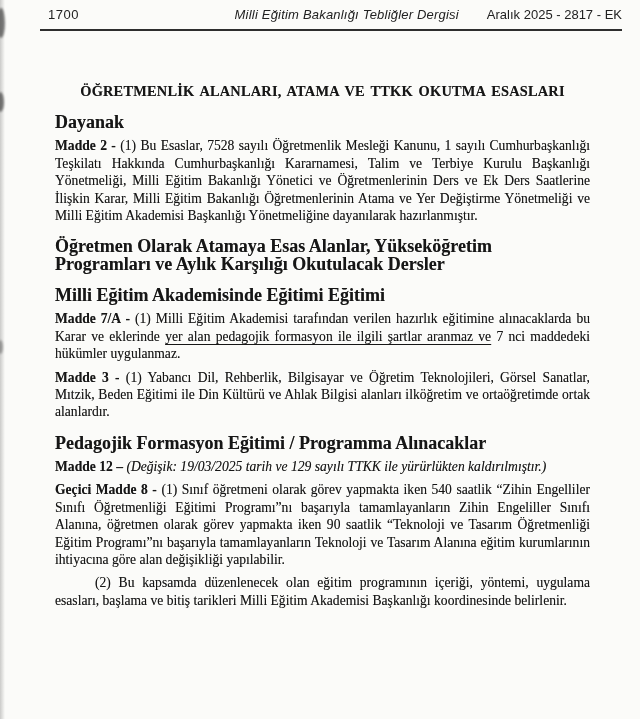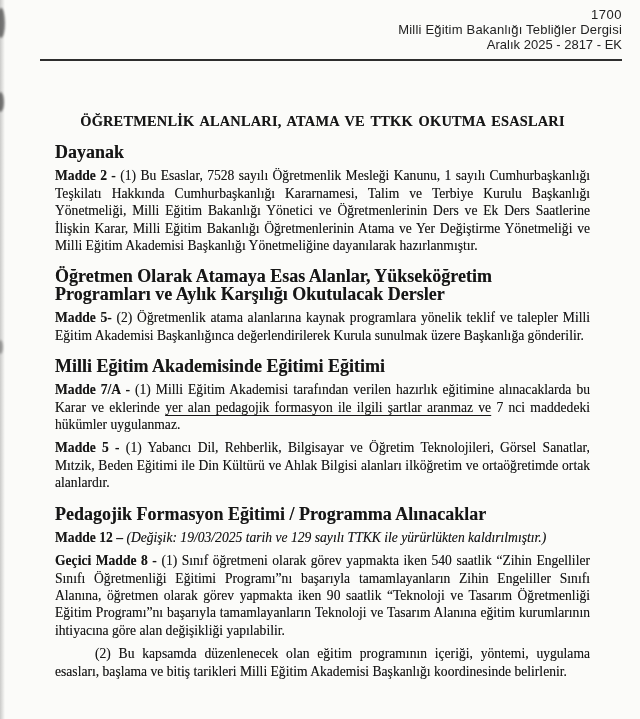--- a/index.html
+++ b/index.html
@@ -33,24 +33,23 @@
 
   .doc-header {
     display: flex;
     align-items: flex-end;
     margin: 7px 18px 0 40px;
     padding-bottom: 7px;
     border-bottom: 2px solid #2e2e2e;
     font-family: "Liberation Sans", sans-serif;
     font-size: 13px;
     color: #222;
-    flex-direction: column;
   }
   .doc-header .h-left   { flex: 1; padding-left: 8px; letter-spacing: .5px; }
-  .doc-header .h-center { flex: 2.4; text-align: left; letter-spacing: .2px; }
+  .doc-header .h-center { flex: 2.4; text-align: right; letter-spacing: .2px; font-style: italic; }
   .doc-header .h-right  { flex: 1.35; text-align: right; white-space: nowrap; }
 
   .doc-body {
     margin: 0 50px 0 55px;
     font-family: "Liberation Serif", serif;
     font-size: 13.6px;
     line-height: 17.4px;
     color: #161616;
     text-shadow: 0 0 0.4px rgba(20,20,20,0.45);
   }
@@ -98,28 +97,27 @@
 <div class="doc-body">
 
   <div class="doc-title">ÖĞRETMENLİK ALANLARI, ATAMA VE TTKK OKUTMA ESASLARI</div>
 
   <div class="sec-heading">Dayanak</div>
 
   <p class="para"><span class="lead">Madde 2 - </span><span>(1) Bu Esaslar, 7528 sayılı Öğretmenlik Mesleği Kanunu, 1 sayılı Cumhurbaşkanlığı Teşkilatı Hakkında Cumhurbaşkanlığı Kararnamesi, Talim ve Terbiye Kurulu Başkanlığı Yönetmeliği, Milli Eğitim Bakanlığı Yönetici ve Öğretmenlerinin Ders ve Ek Ders Saatlerine İlişkin Karar, Milli Eğitim Bakanlığı Öğretmenlerinin Atama ve Yer Değiştirme Yönetmeliği ve Milli Eğitim Akademisi Başkanlığı Yönetmeliğine dayanılarak hazırlanmıştır.</span></p>
 
   <div class="sec-heading">Öğretmen Olarak Atamaya Esas Alanlar, Yükseköğretim Programları ve Aylık Karşılığı Okutulacak Dersler</div>
 
-  <p class="para"><span class="lead">Madde 5- </span><span>(2) Öğretmenlik atama alanlarına kaynak programlara yönelik teklif ve talepler Milli Eğitim Akademisi Başkanlığınca değerlendirilerek Kurula sunulmak üzere Başkanlığa gönderilir.</span></p>
 
   <div class="sec-heading">Milli Eğitim Akademisinde Eğitimi Eğitimi</div>
 
   <p class="para"><span class="lead">Madde 7/A - </span><span>(1) Milli Eğitim Akademisi tarafından verilen hazırlık eğitimine alınacaklarda bu Karar ve eklerinde </span><span class="undl">yer alan pedagojik formasyon ile ilgili şartlar aranmaz ve</span><span> 7 nci maddedeki hükümler uygulanmaz.</span></p>
 
 
-  <p class="para"><span class="lead">Madde 5 - </span><span>(1) Yabancı Dil, Rehberlik, Bilgisayar ve Öğretim Teknolojileri, Görsel Sanatlar, Mıtzik, Beden Eğitimi ile Din Kültürü ve Ahlak Bilgisi alanları ilköğretim ve ortaöğretimde ortak alanlardır.</span></p>
+  <p class="para"><span class="lead">Madde 3 - </span><span>(1) Yabancı Dil, Rehberlik, Bilgisayar ve Öğretim Teknolojileri, Görsel Sanatlar, Mıtzik, Beden Eğitimi ile Din Kültürü ve Ahlak Bilgisi alanları ilköğretim ve ortaöğretimde ortak alanlardır.</span></p>
 
   <div class="sec-heading">Pedagojik Formasyon Eğitimi / Programma Alınacaklar</div>
 
   <p class="para"><span class="lead">Madde 12 – </span><span class="ital">(Değişik: 19/03/2025 tarih ve 129 sayılı TTKK ile yürürlükten kaldırılmıştır.)</span></p>
 
   <p class="para"><span class="lead">Geçici Madde 8 - </span><span>(1) Sınıf öğretmeni olarak görev yapmakta iken 540 saatlik “Zihin Engelliler Sınıfı Öğretmenliği Eğitimi Programı”nı başarıyla tamamlayanların Zihin Engeliller Sınıfı Alanına, öğretmen olarak görev yapmakta iken 90 saatlik “Teknoloji ve Tasarım Öğretmenliği Eğitim Programı”nı başarıyla tamamlayanların Teknoloji ve Tasarım Alanına eğitim kurumlarının ihtiyacına göre alan değişikliği yapılabilir.</span></p>
 
   <p class="para indent"><span>(2) Bu kapsamda düzenlenecek olan eğitim programının içeriği, yöntemi, uygulama esasları, başlama ve bitiş tarikleri Milli Eğitim Akademisi Başkanlığı koordinesinde belirlenir.</span></p>
 
 </div>

